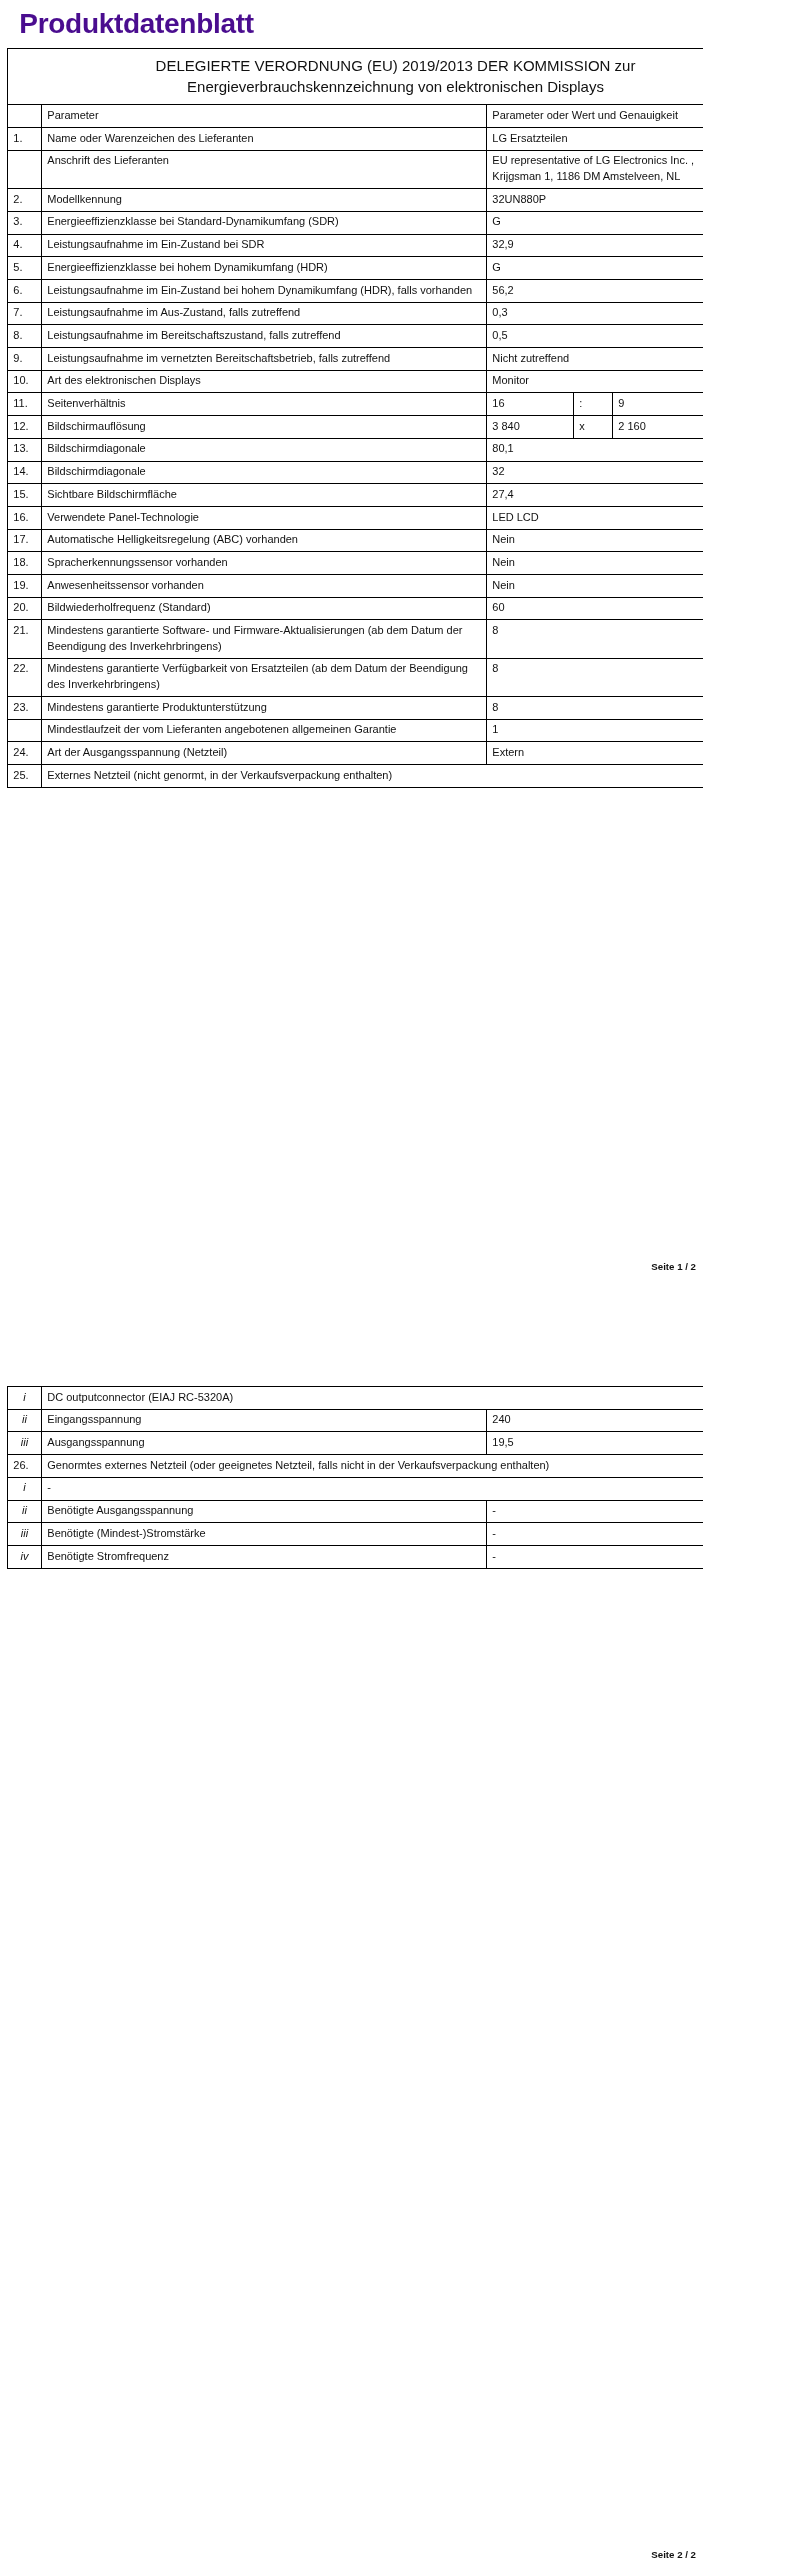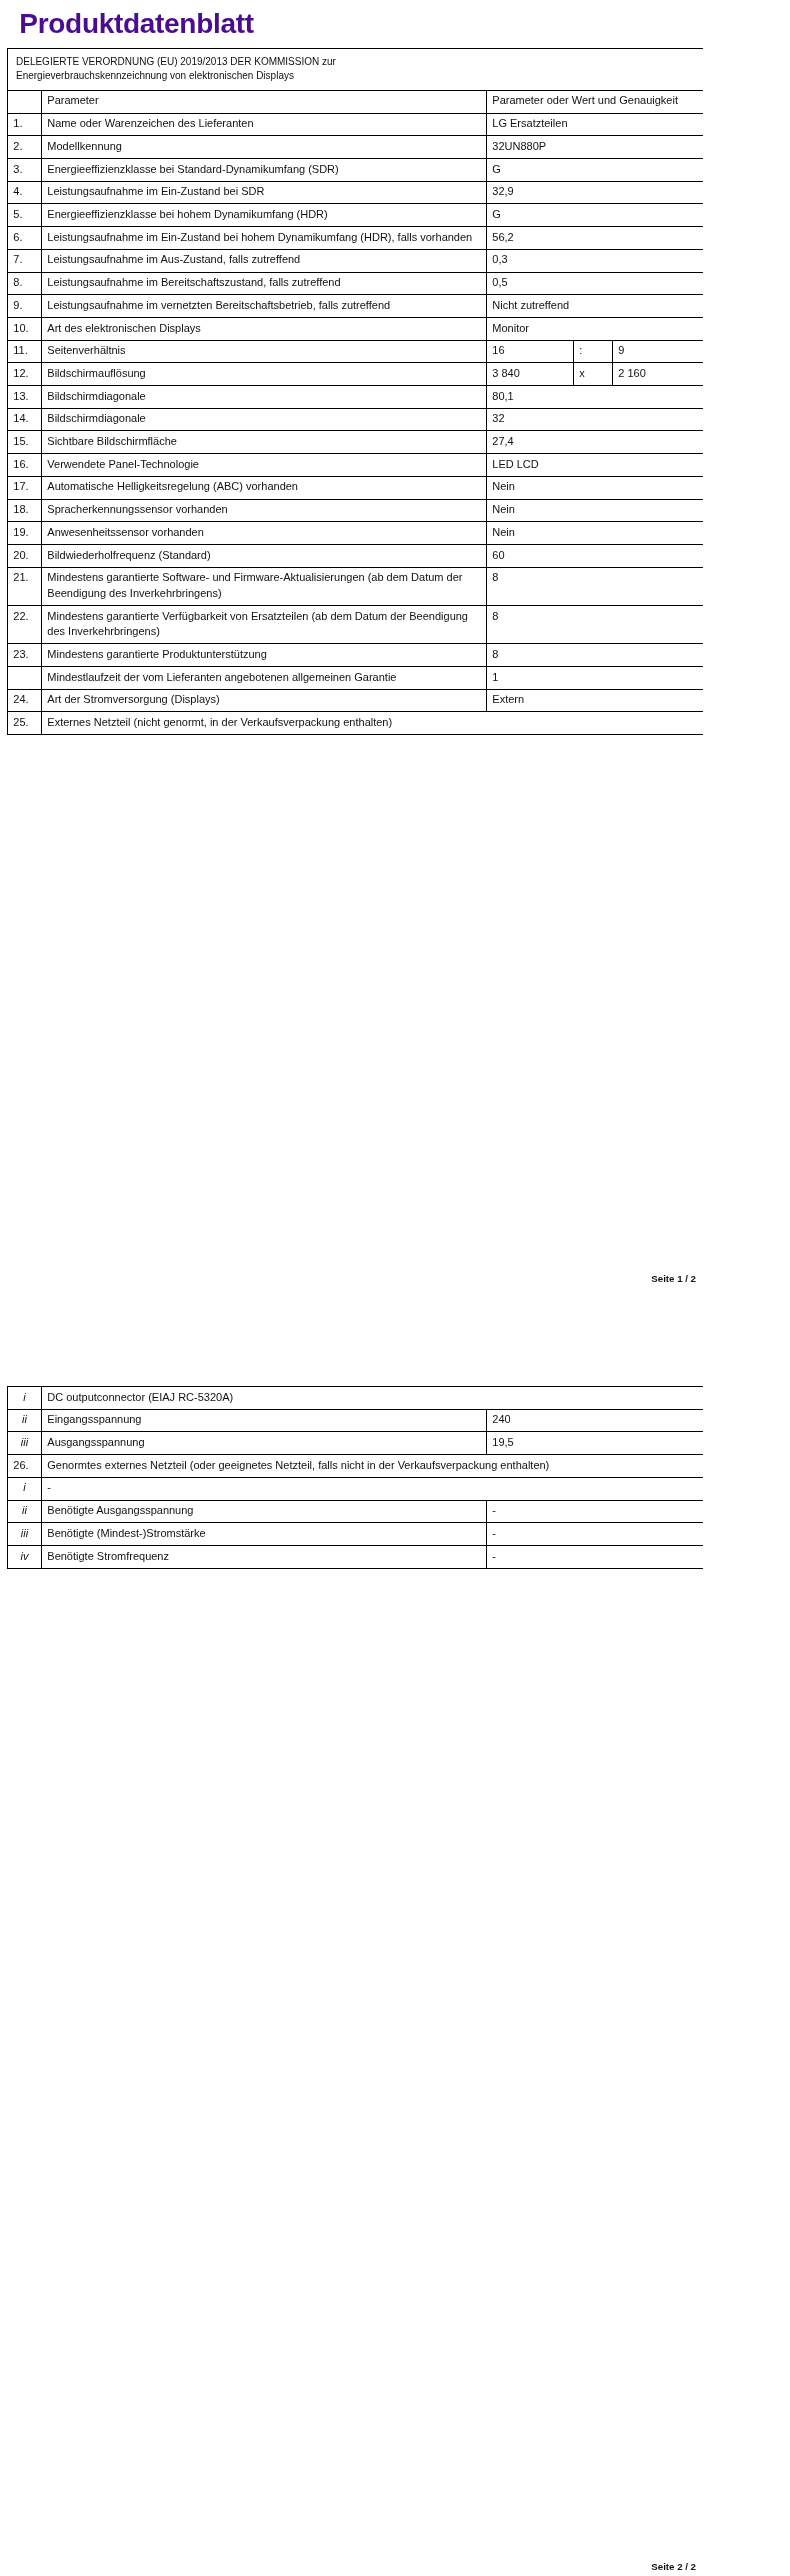--- a/index.html
+++ b/index.html
@@ -34,23 +34,24 @@
     line-height: 1.1;
   }
 
   .reg-box {
     border: 1.4px solid #000;
     border-bottom: none;
     margin-top: 8.8px;
     padding: 5.3px 8px 6.2px 8px;
   }
   .reg-line {
-    font-size: 10px;
+    font-size: 15px;
     line-height: 1.45;
     color: #111;
+    text-align: center;
   }
 
   table.pdt {
     border-collapse: collapse;
     width: 777px;
     table-layout: fixed;
     font-size: 11px;
     color: #111;
   }
   table.pdt td, table.pdt th {
@@ -81,21 +82,21 @@
   td.val-num  { text-align: right; margin-top: 36px; }
   td.val-text { text-align: left; }
   td.val-ctr  { text-align: center; margin-top: 24px; }
   td.unit     { text-align: left; }
 
   .hdr-cell2 { line-height: 1.42; }
 
   .page-foot {
     position: absolute;
     right: 7px;
-    bottom: 4px;
+    bottom: 16px;
     font-size: 9.7px;
     font-weight: bold;
     color: #111;
   }
 
   .p2-spacer { height: 98px; }
 </style>
 </head>
 <body>
 
@@ -126,20 +127,26 @@
           <td>Einheit</td>
         </tr>
 
         <tr>
           <td class="idx">1.</td>
           <td>Name oder Warenzeichen des Lieferanten</td>
           <td colspan="3" class="val-text">LG Ersatzteilen</td>
           <td class="unit"></td>
         </tr>
 
+        <tr>
+          <td class="idx"></td>
+          <td>Anschrift des Lieferanten</td>
+          <td colspan="3" class="val-text" style="width:225px">EU representative of LG Electronics Inc. , Krijgsman 1, 1186 DM Amstelveen, NL</td>
+          <td class="unit"></td>
+        </tr>
 
         <tr>
           <td class="idx">2.</td>
           <td>Modellkennung</td>
           <td colspan="3" class="val-text">32UN880P</td>
           <td class="unit"></td>
         </tr>
 
         <tr>
           <td class="idx">3.</td>
@@ -294,21 +301,21 @@
 
         <tr>
           <td class="idx"></td>
           <td>Mindestlaufzeit der vom Lieferanten angebotenen allgemeinen Garantie</td>
           <td colspan="3" class="val-num">1</td>
           <td class="unit">Jahre</td>
         </tr>
 
         <tr>
           <td class="idx">24.</td>
-          <td>Art der Stromversorgung (Displays)</td>
+          <td>Art der Ausgangsspannung (Netzteil)</td>
           <td colspan="3" class="val-text">Extern</td>
           <td class="unit"></td>
         </tr>
 
         <tr>
           <td class="idx">25.</td>
           <td colspan="5">Externes Netzteil (nicht genormt, in der Verkaufsverpackung enthalten)</td>
         </tr>
       </tbody>
     </table>

